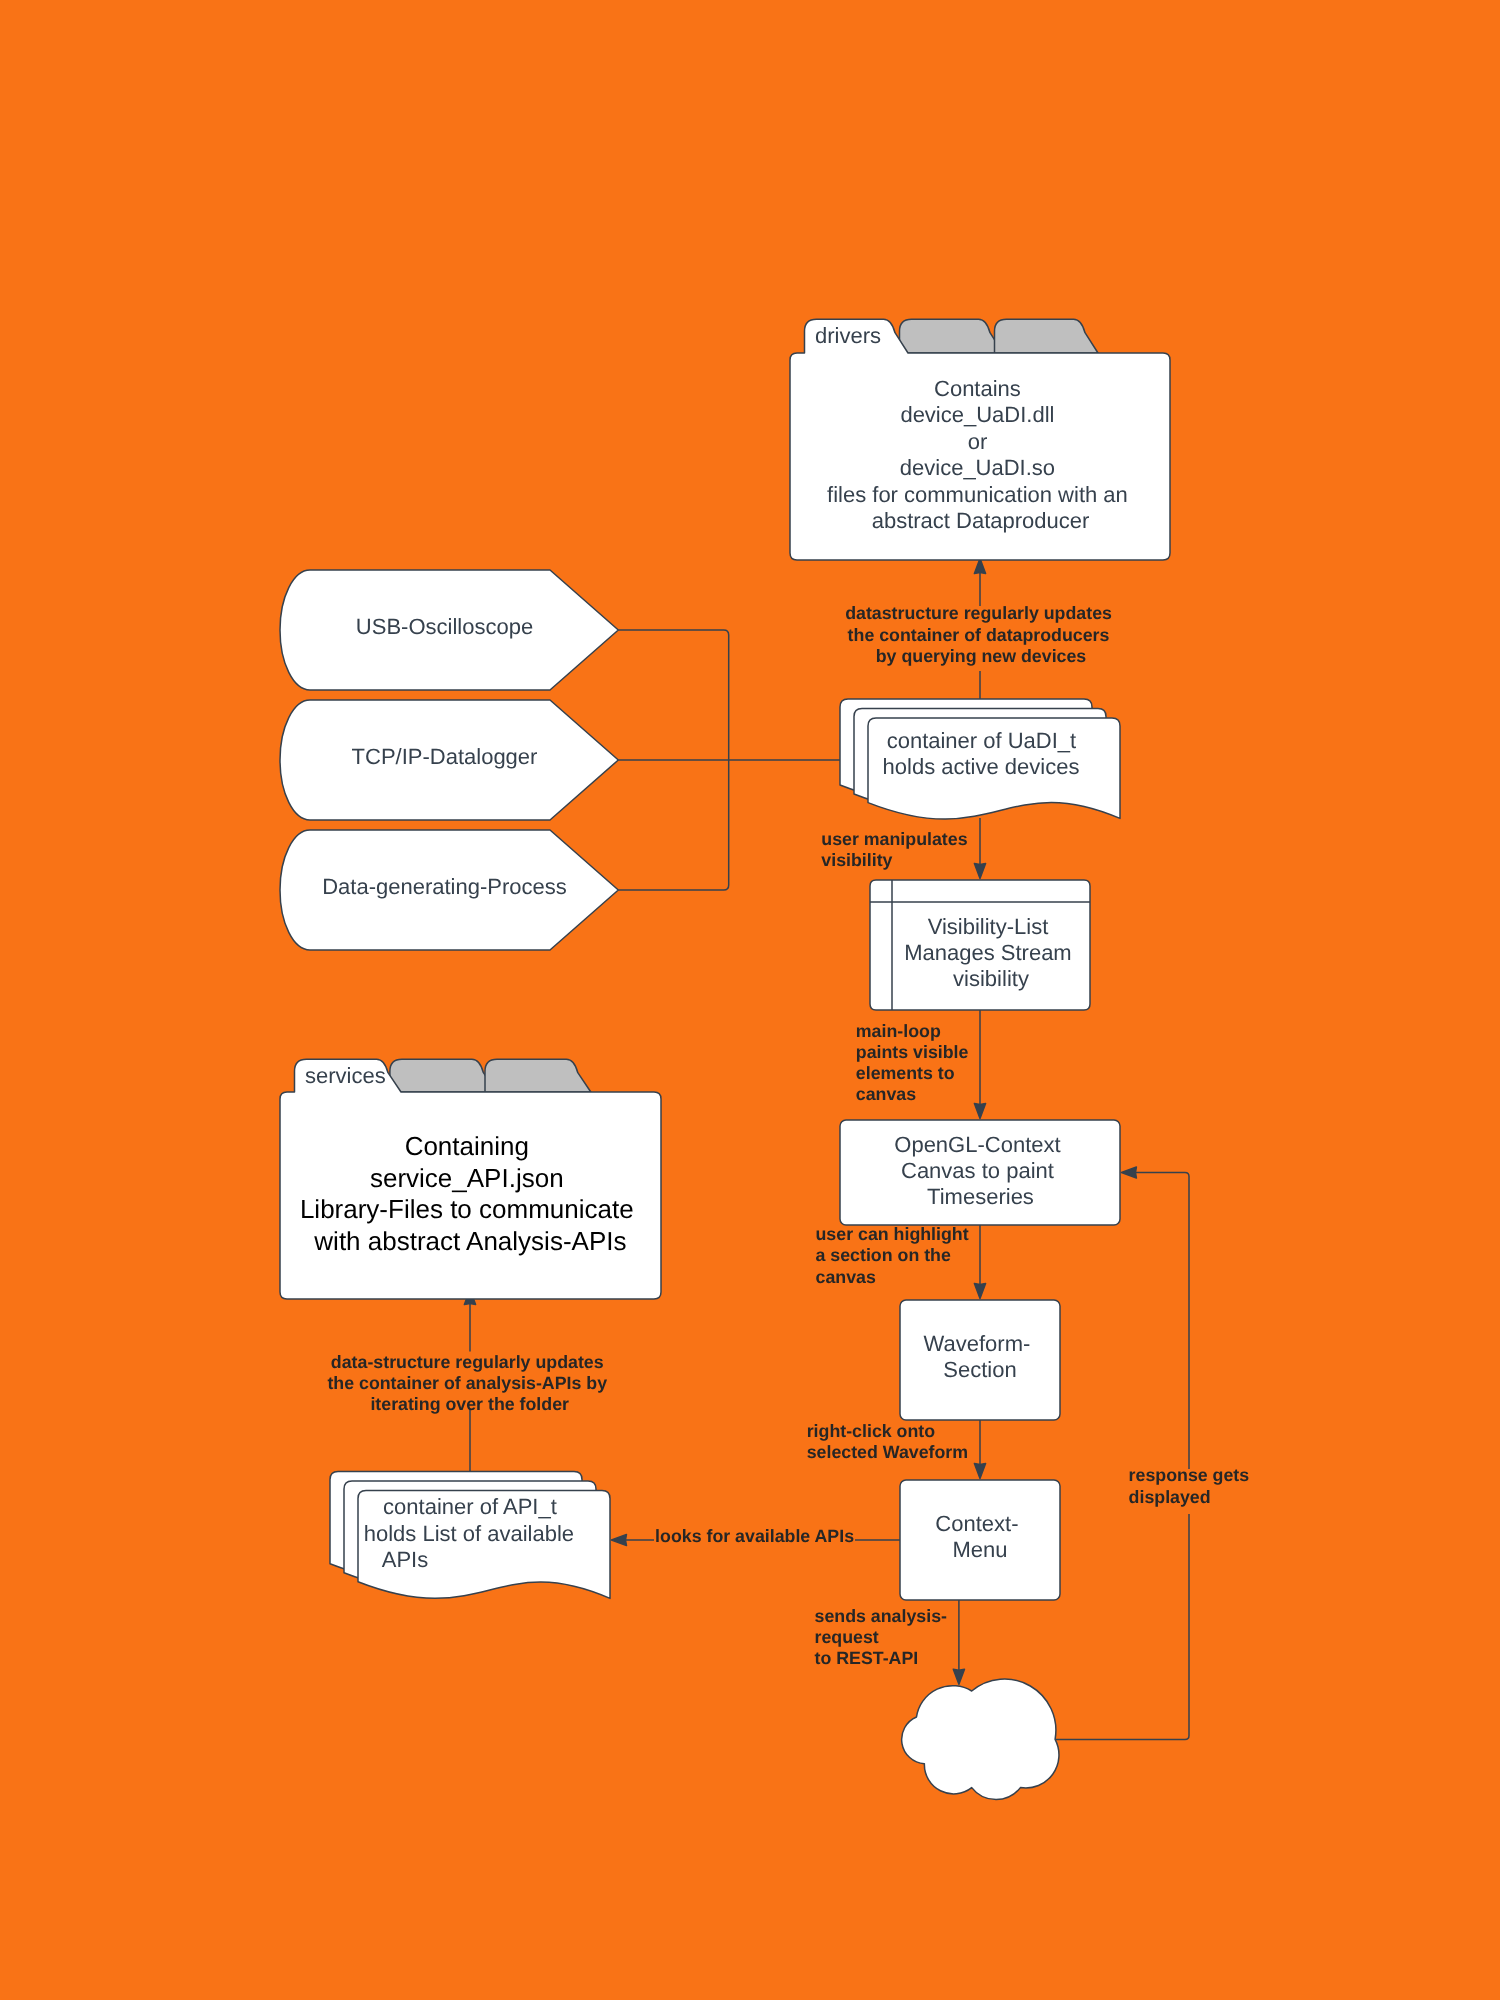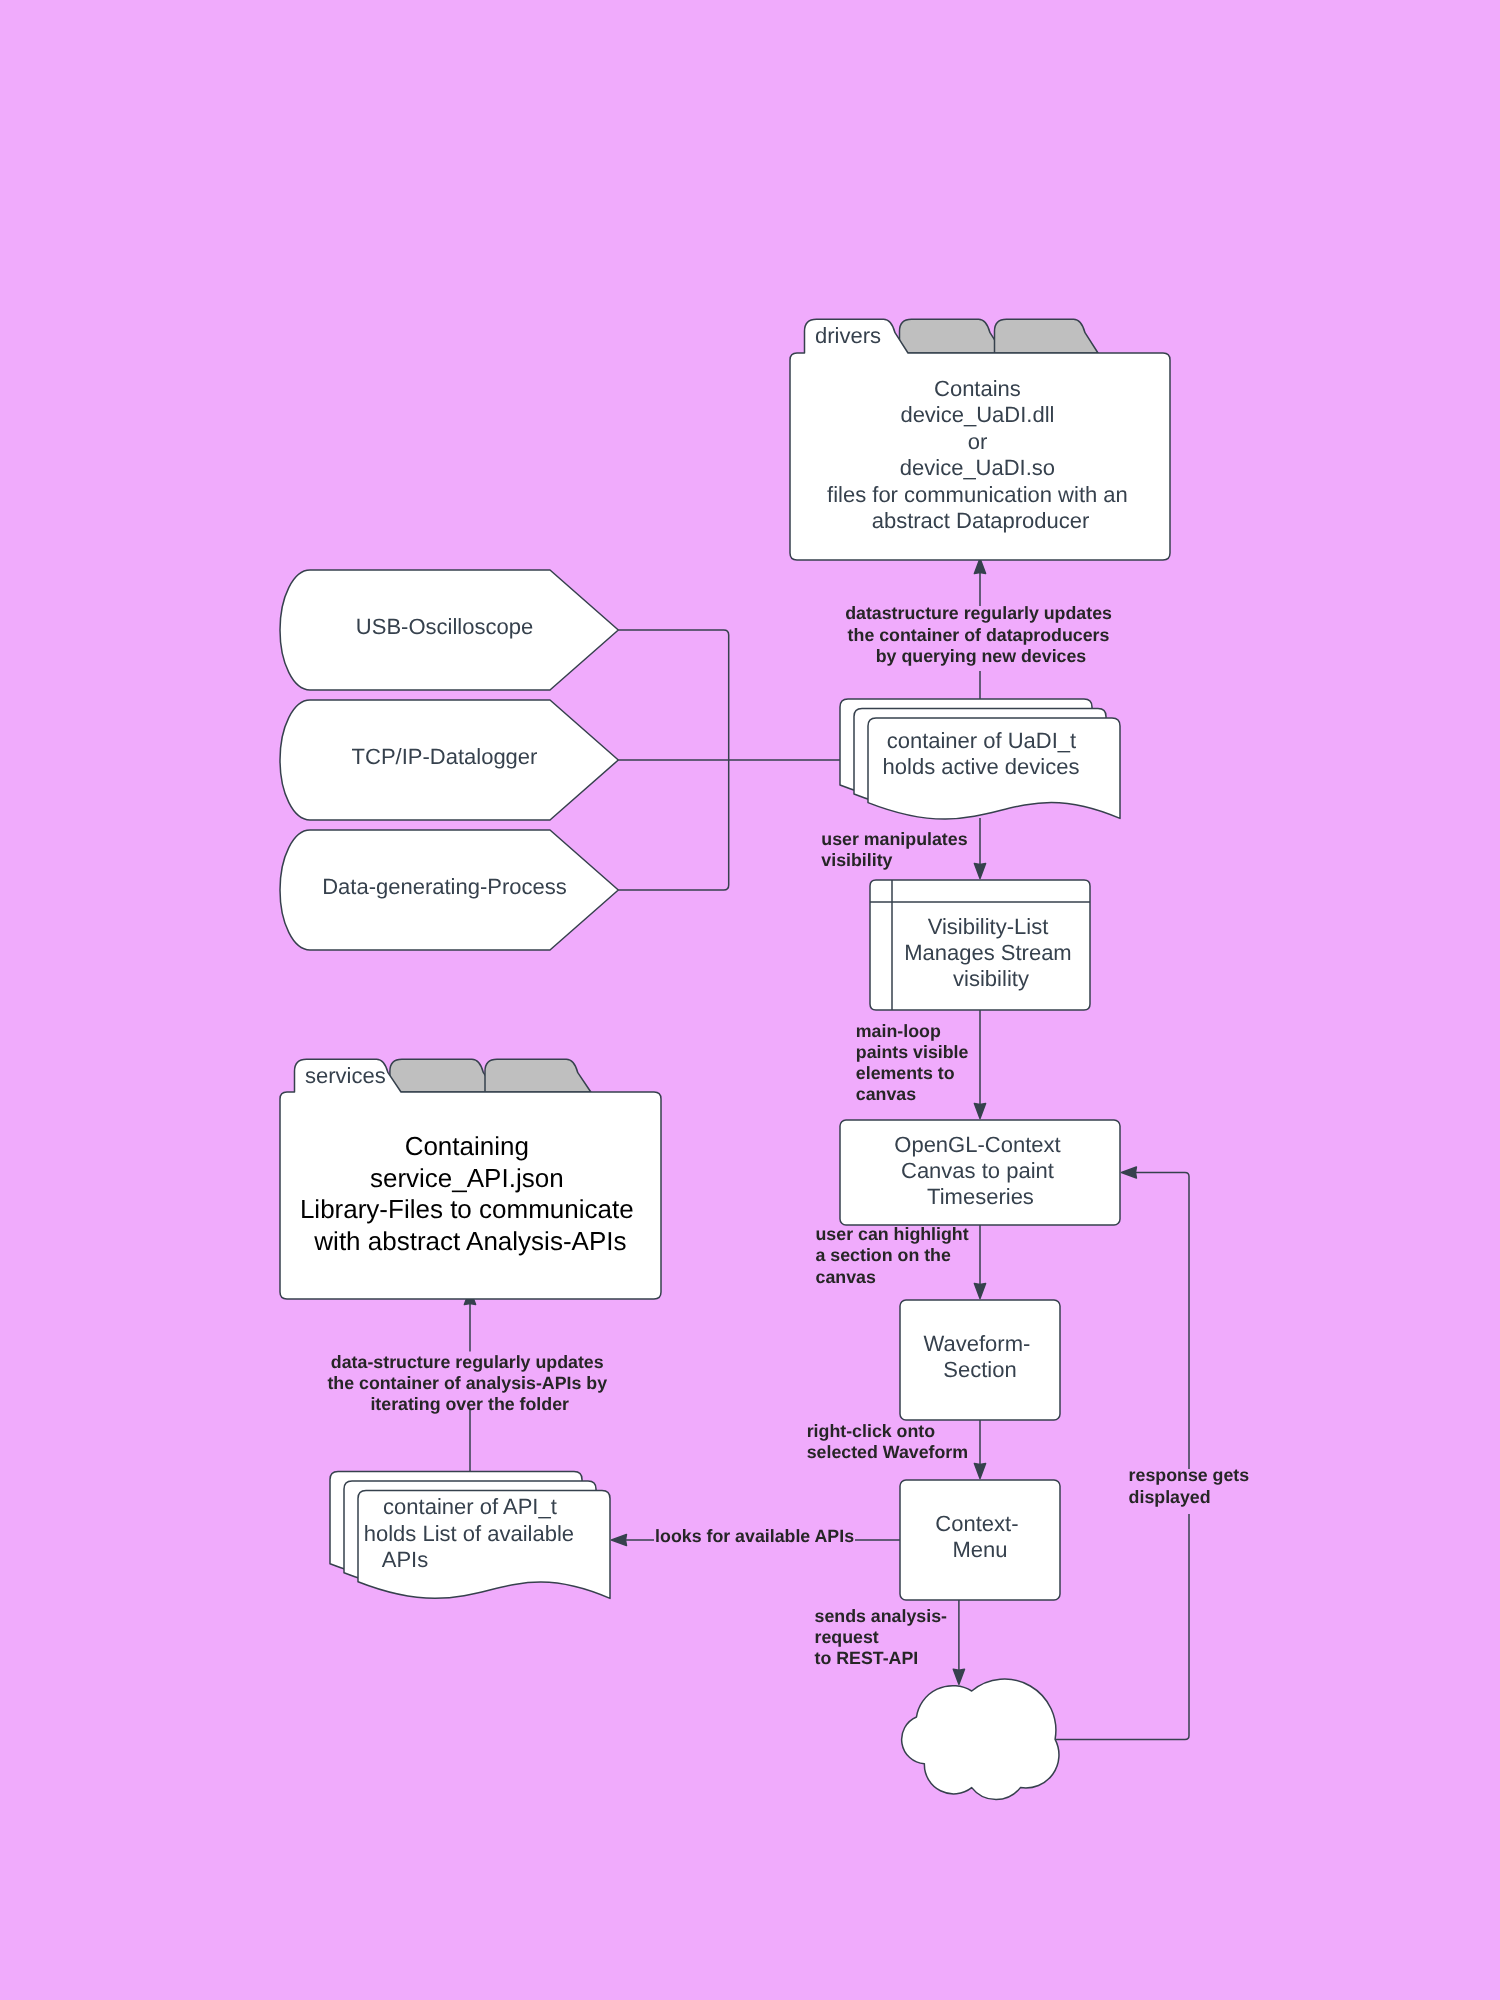--- a/index.html
+++ b/index.html
@@ -1,18 +1,18 @@
 <!DOCTYPE html>
 <html><head>
 <meta charset="utf-8">
 <title>Architecture Diagram</title>
 <style>
   html,body{margin:0;padding:0;background:#ffffff;}
   body{width:1500px;height:2000px;overflow:hidden;font-family:"Liberation Sans",sans-serif;-webkit-font-smoothing:antialiased;text-rendering:geometricPrecision;}
-  #stage{position:relative;width:1500px;height:2000px;background:#f0abfc;}
+  #stage{position:relative;width:1500px;height:2000px;background:#f97316;}
   svg#diagram{position:absolute;left:0;top:0;width:1500px;height:2000px;display:block;}
   .shape{fill:#ffffff;stroke:#36414d;stroke-width:1.5;stroke-linejoin:round;}
   .tabfill{fill:#bfbfbf;stroke:#36414d;stroke-width:1.5;stroke-linejoin:round;}
   .edge{fill:none;stroke:#36414d;stroke-width:1.5;}
   .arrowhead{fill:#36414d;stroke:#36414d;stroke-width:1.5;stroke-linejoin:round;}
   .node-text{font-family:"Liberation Sans",sans-serif;font-size:22px;fill:#36414d;text-anchor:middle;}
   .tab-text{font-family:"Liberation Sans",sans-serif;font-size:22px;fill:#36414d;text-anchor:start;}
   .node-text-big{font-family:"Liberation Sans",sans-serif;font-size:26px;fill:#000000;text-anchor:middle;}
   .edge-text{font-family:"Liberation Sans",sans-serif;font-size:17.8px;font-weight:bold;fill:#262626;text-anchor:start;}
   .edge-text.ctr{text-anchor:middle;}

